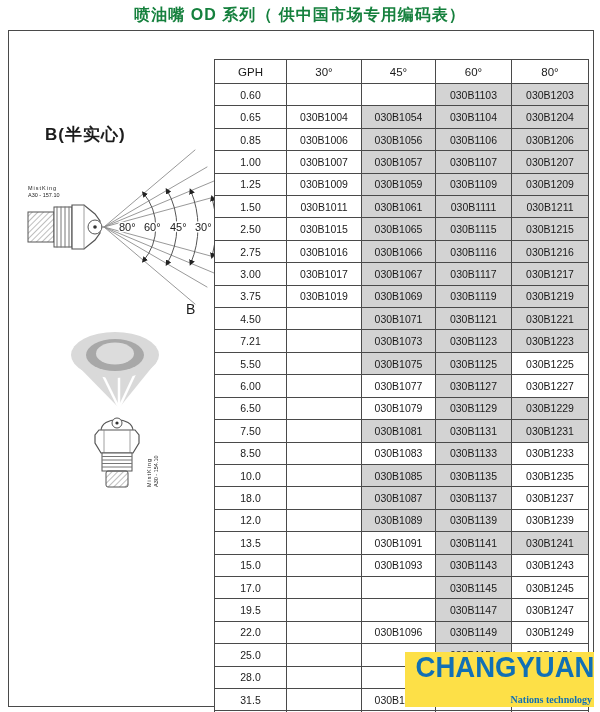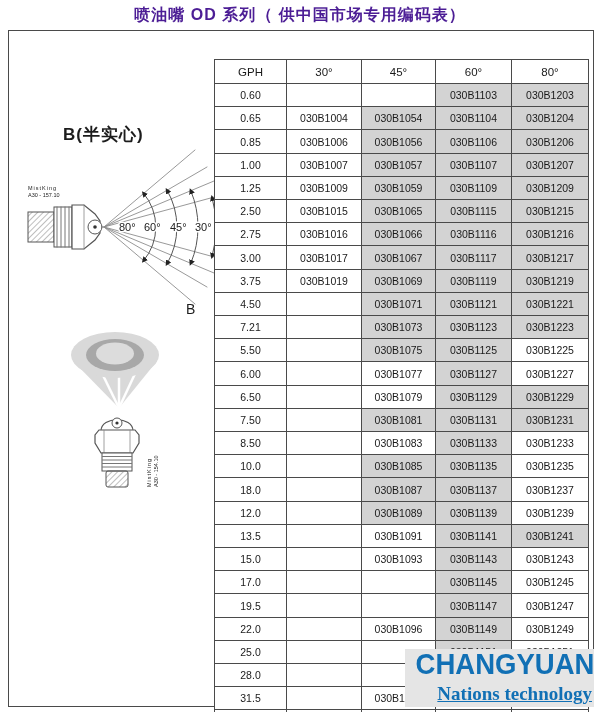--- a/index.html
+++ b/index.html
@@ -4,53 +4,53 @@
 <style>
   :root { --cell-gray:#d3d3d3; --blue:#1170b5; --line:#4a4a4a; --ink:#1c1c1c; }
   * { margin:0; padding:0; box-sizing:border-box; }
   html,body { background:#fff; }
   .page {
     position:relative; width:600px; height:712px; background:#fff; overflow:hidden;
     font-family:"Liberation Sans", sans-serif; color:var(--ink);
   }
   .title {
     position:absolute; top:5px; left:0; right:0; text-align:center;
-    font-size:16px; font-weight:bold; letter-spacing:1px; color:#4c1d95;
+    font-size:16px; font-weight:bold; letter-spacing:1px; color:#15803d;
   }
   .frame {
     position:absolute; left:8px; top:30px; width:586px; height:677px;
     border:1px solid var(--line); background:#fff;
   }
   .panel { position:absolute; left:0; top:0; width:210px; height:100%; }
   .panel svg { position:absolute; left:0; top:0; }
-  .type-label { position:absolute; left:54px; top:92px; font-size:17px; font-weight:bold; letter-spacing:1px; }
+  .type-label { position:absolute; left:36px; top:92px; font-size:17px; font-weight:bold; letter-spacing:1px; }
   .b-label   { position:absolute; left:177px; top:270px; font-size:14px; }
   table.codes {
     position:absolute; left:205px; top:0; width:374px; height:675px;
     border-collapse:collapse; table-layout:fixed;margin-top:28px;
   }
   .codes th, .codes td {
     border:1px solid var(--line); text-align:center; vertical-align:middle;
     font-size:10.5px; padding:0; background:#fff; color:#1a1a1a;
     white-space:nowrap; overflow:hidden;
   }
   .codes th { height:24px; font-size:11.5px; font-weight:normal; }
   .codes td.gray { background:var(--cell-gray); }
   .logo {
-    position:absolute; right:6px; bottom:5px; background:#e5e5e5;
+    position:absolute; right:6px; bottom:5px; background:#fde047;
     padding:3px 0 2px 14px; text-align:right; z-index:5;
   }
   .logo-name {
     font-family:"Liberation Sans", sans-serif; font-weight:bold; font-size:27px;
     line-height:1; color:var(--blue); letter-spacing:0px; transform:scale(1.02,1.08);
     transform-origin:right bottom;
   }
   .logo-tag {
-    font-family:"Liberation Serif", serif; font-weight:bold; font-size:19px;
-    color:var(--blue); margin-top:4px; padding-right:2px;text-decoration:underline;
+    font-family:"Liberation Serif", serif; font-weight:bold; font-size:10px;
+    color:var(--blue); margin-top:12px; padding-right:2px;
   }
   .svgtext { font-family:"Liberation Sans", sans-serif; fill:#222; }
   .halo { paint-order:stroke; stroke:#fff; stroke-width:3px; }
 </style>
 </head>
 <body>
 
 <div class="page">
 
   <div class="title">喷油嘴 OD 系列（ 供中国市场专用编码表）</div>
@@ -192,20 +192,27 @@
             <td class="gray">030B1207</td>
           </tr>
           <tr>
             <td>1.25</td>
             <td>030B1009</td>
             <td class="gray">030B1059</td>
             <td class="gray">030B1109</td>
             <td class="gray">030B1209</td>
           </tr>
           <tr>
+            <td>1.50</td>
+            <td>030B1011</td>
+            <td class="gray">030B1061</td>
+            <td class="gray">030B1111</td>
+            <td class="gray">030B1211</td>
+          </tr>
+          <tr>
             <td>2.50</td>
             <td>030B1015</td>
             <td class="gray">030B1065</td>
             <td class="gray">030B1115</td>
             <td class="gray">030B1215</td>
           </tr>
           <tr>
             <td>2.75</td>
             <td>030B1016</td>
             <td class="gray">030B1066</td>

